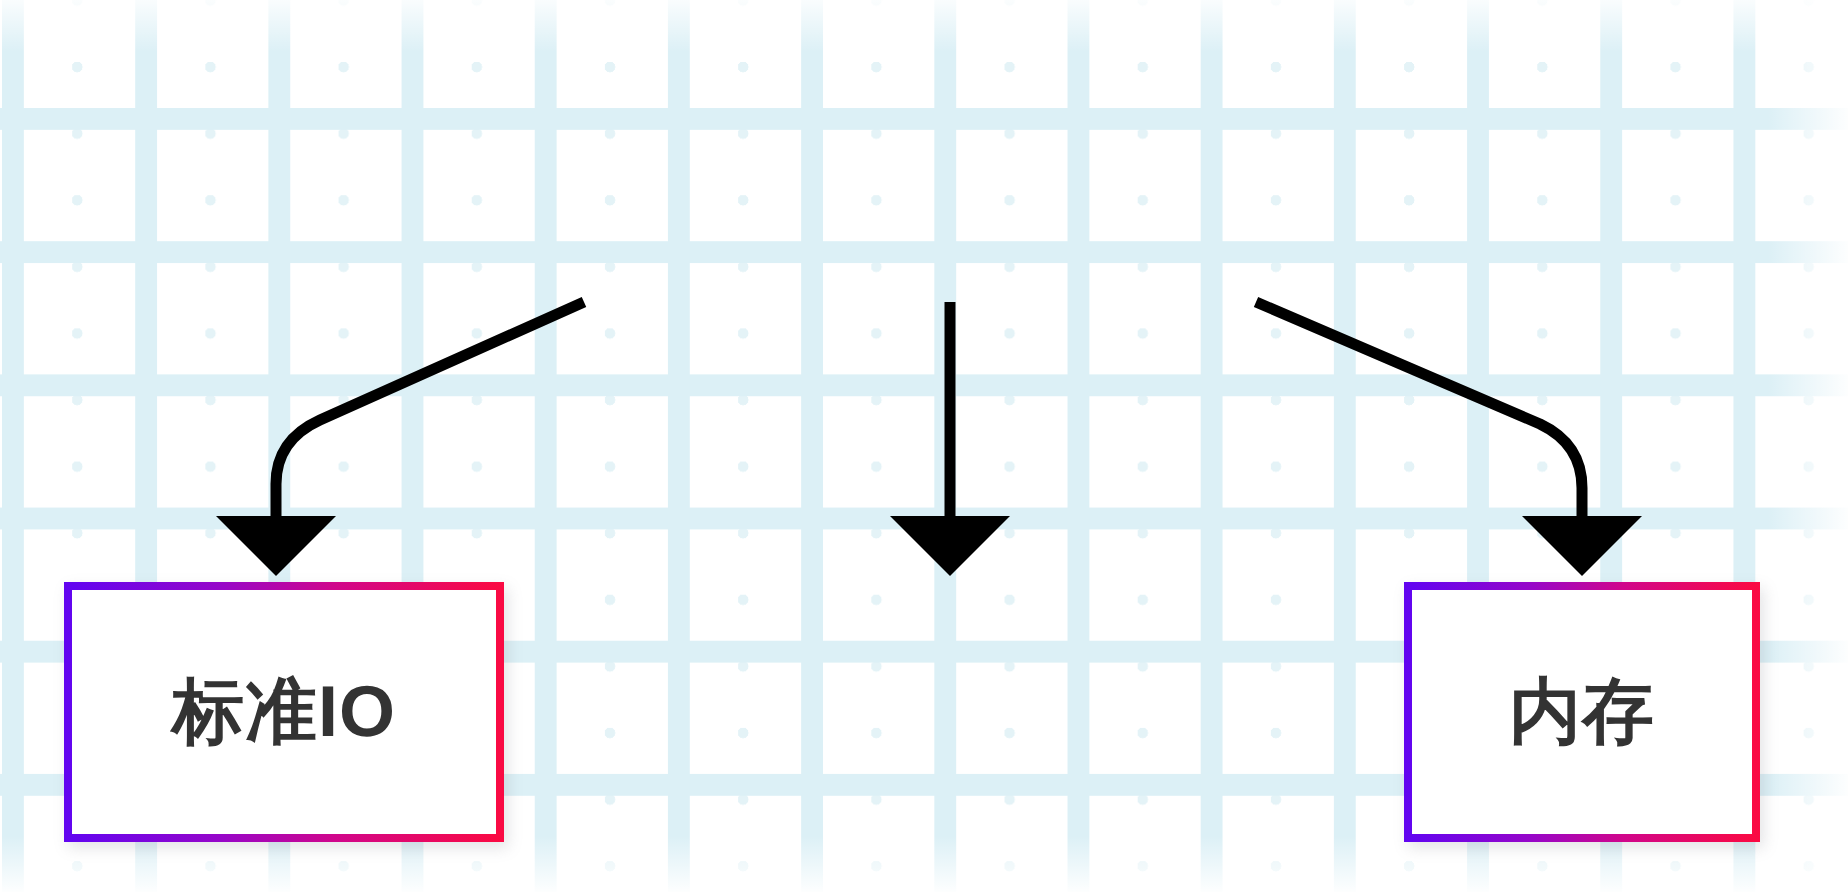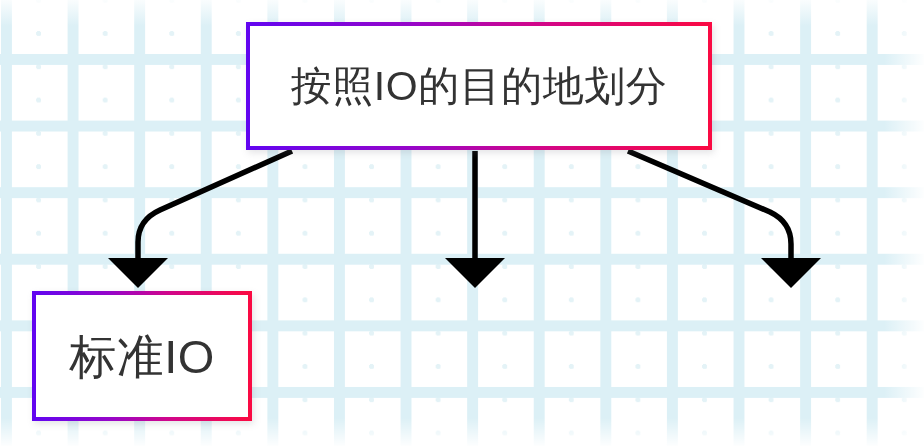--- a/index.html
+++ b/index.html
@@ -88,21 +88,21 @@
     height: 130px;
   }
   #node-mem {
     left: 702px;
     top: 291px;
     width: 178px;
     height: 130px;
   }
   #node-stdio .label,
   #node-file .label,
-  #node-mem .label { font-size: 47px; }
+  #node-mem .label { font-size: 36px; font-weight: bold; }
 
   #edges {
     position: absolute;
     left: 0;
     top: 0;
     width: 924px;
     height: 446px;
     z-index: 2;
     pointer-events: none;
   }
@@ -128,24 +128,24 @@
       <path d="M 475 151 L 475 258" stroke="#000000" stroke-width="5.5" fill="none" stroke-linecap="butt"></path>
       <path d="M 445 258 L 505 258 L 475 288 Z" fill="#000000"></path>
     </g>
 
     <g>
       <path d="M 628 151 L 770 212 Q 791 222 791 244 L 791 258" stroke="#000000" stroke-width="5.5" fill="none" stroke-linecap="butt" stroke-linejoin="round"></path>
       <path d="M 761 258 L 821 258 L 791 288 Z" fill="#000000"></path>
     </g>
   </svg>
 
-  <div class="node" id="node-root">
-    <span class="label">按照IO的目的地划分</span>
-  </div>
 
   <div class="node" id="node-stdio">
     <span class="label">标准IO</span>
   </div>
 
 
+  <div class="node" id="node-mem">
+    <span class="label">内存</span>
+  </div>
 
   <div class="vignette"></div>
 </div>
 
 </body></html>

